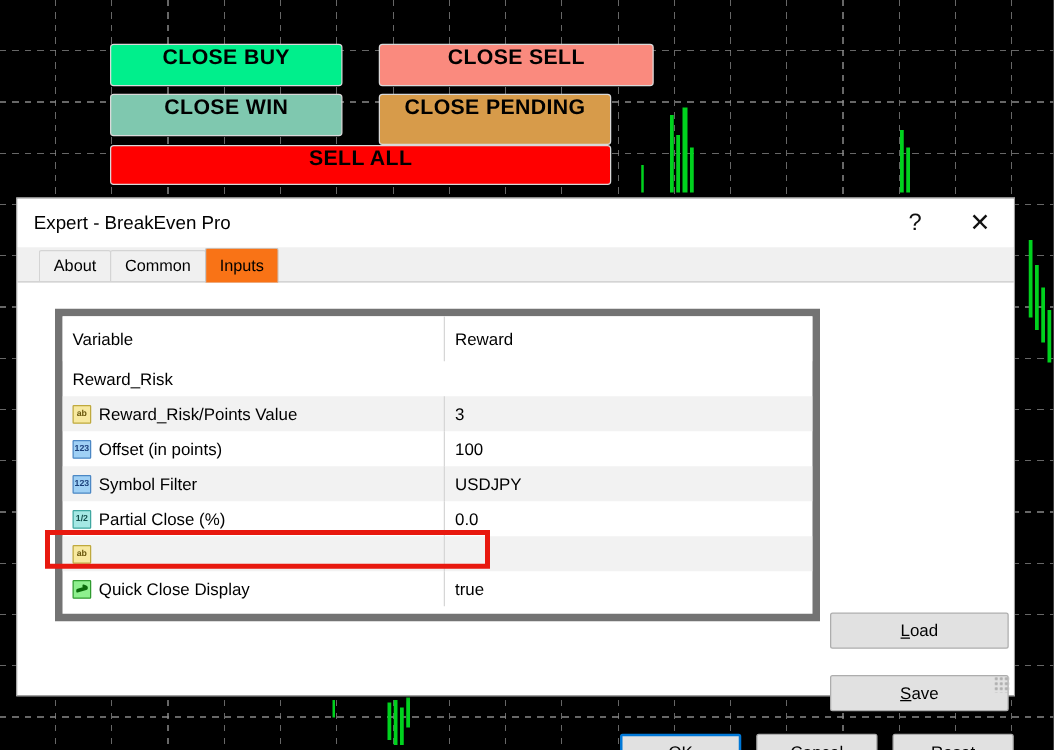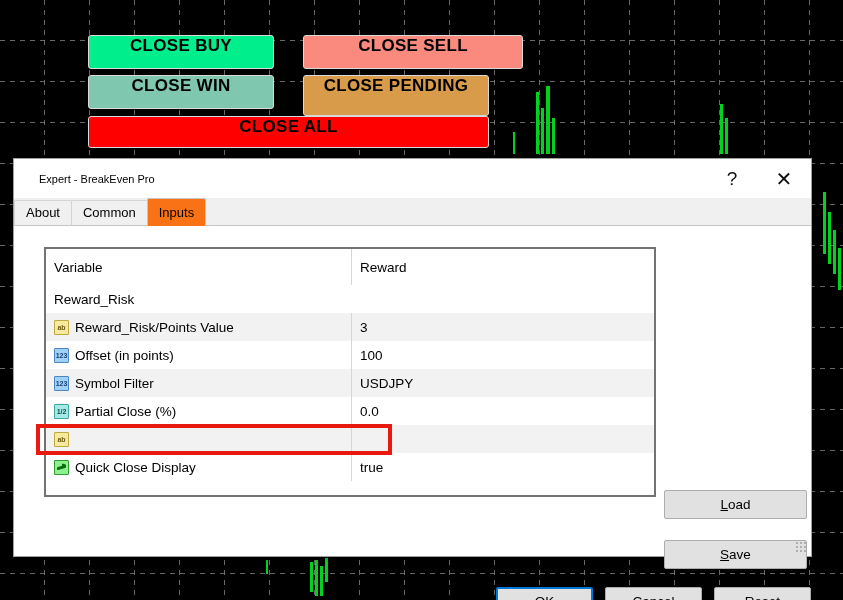--- a/index.html
+++ b/index.html
@@ -90,22 +90,22 @@
 
   #dialog-titlebar {
     height: 39px;
     background: #ffffff;
     display: flex;
     align-items: center;
     flex: 0 0 auto;
     position: relative;
   }
   #dialog-title {
-    margin-left: 25px;
-    font-size: 11px;
+    margin-left: 13px;
+    font-size: 15px;
     color: #000000;
     font-family: "Liberation Sans", sans-serif;
   }
   .title-btn {
     position: absolute;
     top: 0;
     height: 39px;
     width: 42px;
     display: flex;
     align-items: center;
@@ -116,20 +116,21 @@
   }
   #help-button { right: 58px; font-size: 19px; }
   #close-button { right: 6px; font-size: 20px; font-weight: 300; }
 
   
   #tabstrip {
     flex: 0 0 auto;
     height: 27px;
     position: relative;
     background: #f0f0f0;
+    padding-left: 17px;
     display: flex;
     align-items: flex-end;
     box-sizing: border-box;
     text-align: right;
   }
   .tab {
     font-size: 13px;
     color: #000000;
     padding: 4px 11px 5px 11px;
     border: 1px solid #d4d4d4;
@@ -158,21 +159,21 @@
     position: relative;
   }
 
   
   #inputs-table {
     position: absolute;
     left: 30px;
     top: 21px;
     width: 612px;
     height: 250px;
-    border: 2px solid #737373;
+    border: 6px solid #737373;
     background: #ffffff;
     box-sizing: border-box;
     overflow: hidden;
   }
   .tbl-row {
     display: flex;
     height: 28px;
     align-items: center;
     box-sizing: border-box;
   }
@@ -359,21 +360,21 @@
 
   <div class="panel-btn" id="btn-close-win" style="left:88px; top:75px; width:186px; height:34px; background:#7fc8af; font-size:17px;">
     <span>CLOSE WIN</span>
   </div>
 
   <div class="panel-btn" id="btn-close-pending" style="left:303px; top:75px; width:186px; height:41px; background:#d79b4a; font-size:17px;">
     <span>CLOSE PENDING</span>
   </div>
 
   <div class="panel-btn" id="btn-close-all" style="left:88px; top:116px; width:401px; height:32px; background:#ff0000; font-size:17px;">
-    <span>CLOSE ALL</span>
+    <span>SELL ALL</span>
   </div>
 
   <div id="expert-dialog">
 
     <div id="dialog-titlebar">
       <div id="dialog-title">Expert - BreakEven Pro</div>
       <div class="title-btn" id="help-button">
         <span>?</span>
       </div>
       <div class="title-btn" id="close-button">

